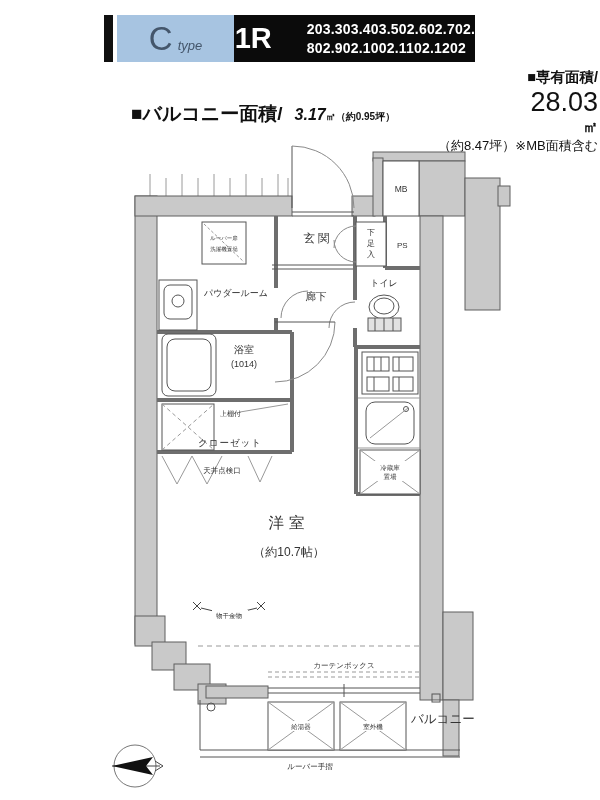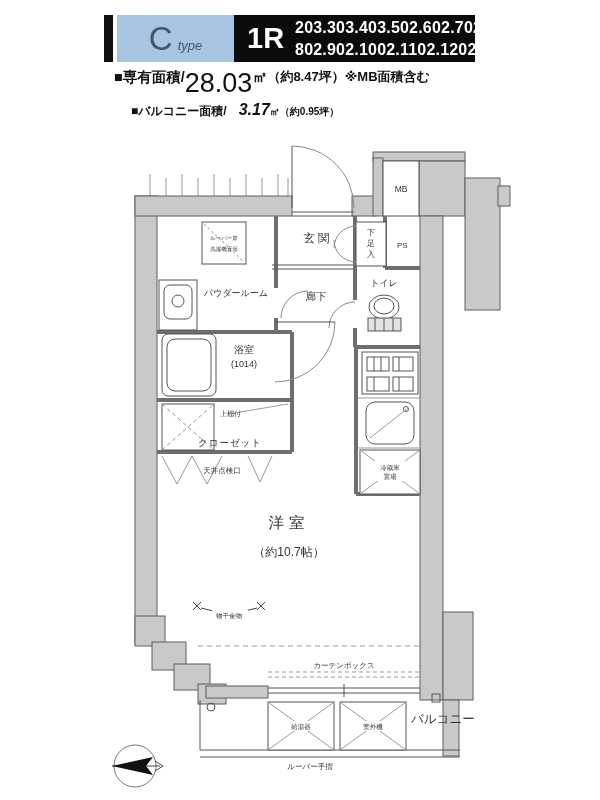--- a/index.html
+++ b/index.html
@@ -4,30 +4,30 @@
 <style>
   html,body{margin:0;padding:0;background:#fff;}
   body{font-family:"Liberation Sans","DejaVu Sans",sans-serif;}
   .page{position:relative;width:600px;height:800px;background:#fff;overflow:hidden;}
   .abs{position:absolute;}
   
   .tab-bar{left:104px;top:15px;width:9px;height:47px;background:#101010;}
   .type-box{left:117px;top:15px;width:117px;height:47px;background:#a7c4e1;display:flex;align-items:baseline;justify-content:center;gap:5px;color:#44566b;}
   .type-box .big{font-size:33px;line-height:47px;}
   .type-box .small{font-size:13px;font-style:italic;}
-  .plan-box{left:234px;top:15px;width:241px;height:47px;background:#0b0b0b;color:#fff;display:flex;align-items:center;padding-left:13px;box-sizing:border-box;gap:11px;}
+  .plan-box{left:234px;top:15px;width:241px;height:47px;background:#0b0b0b;color:#fff;display:flex;align-items:center;padding-left:13px;box-sizing:border-box;gap:11px;justify-content:flex-end;}
   .plan-box .big{font-size:29px;font-weight:bold;}
-  .plan-box .nums{font-size:16px;font-weight:bold;line-height:1.35;letter-spacing:.2px;}
-  .area-line{left:114px;top:68px;width:470px;display:flex;align-items:flex-start;color:#111;white-space:nowrap;}
+  .plan-box .nums{font-size:14px;font-weight:bold;line-height:1.35;letter-spacing:.2px;margin-left:24px;}
+  .area-line{left:128px;top:68px;width:470px;display:flex;align-items:flex-end;color:#111;white-space:nowrap;flex-direction:column;}
   .area-line .lbl{font-size:14.5px;font-weight:bold;}
   .area-line .val{font-size:27px;}
   .area-line .unit{font-size:15px;font-weight:bold;}
-  .area-line .note{font-size:13px;font-weight:bold;}
+  .area-line .note{font-size:13px;font-weight:normal;}
   .balc-line{left:131px;top:101px;display:flex;align-items:baseline;color:#111;white-space:nowrap;}
-  .balc-line .lbl{font-size:12px;font-weight:bold;text-align:right;}
+  .balc-line .lbl{font-size:19px;font-weight:bold;text-align:right;}
   .balc-line .val{font-size:16px;font-weight:bold;margin-left:12px;font-style:italic;}
   .balc-line .note{font-size:10px;font-weight:bold;}
   svg{position:absolute;left:0;top:0;}
   svg text{font-family:"Liberation Sans","DejaVu Sans",sans-serif;fill:#333;}
   .wall{fill:#c9c9c9;stroke:#5f5f5f;stroke-width:1;}
   .iw{stroke:#6e6e6e;stroke-width:4;fill:none;}
   .thin{stroke:#555;stroke-width:1;fill:none;}
   .lt{stroke:#999;stroke-width:1;fill:none;}
   .arc{stroke:#8a8a8a;stroke-width:1;fill:none;}
   .fixt{fill:#ffffff;stroke:#555;stroke-width:1;}

